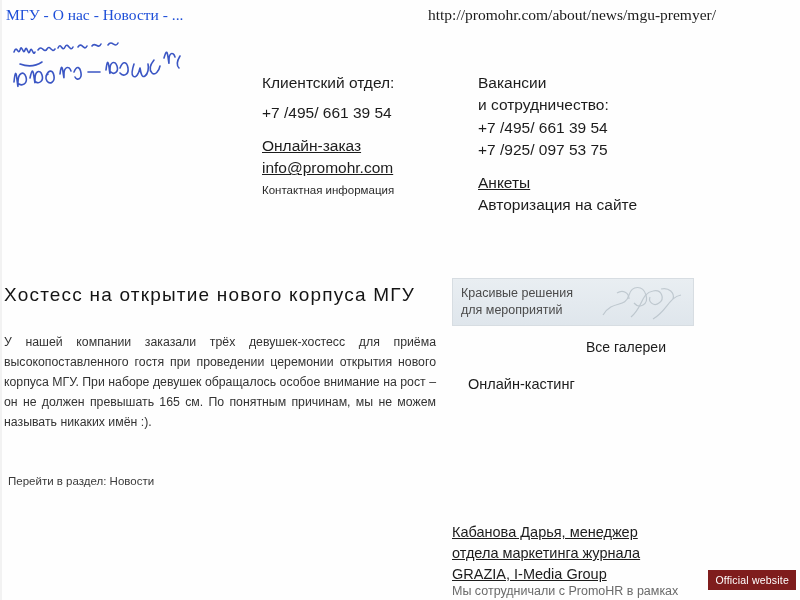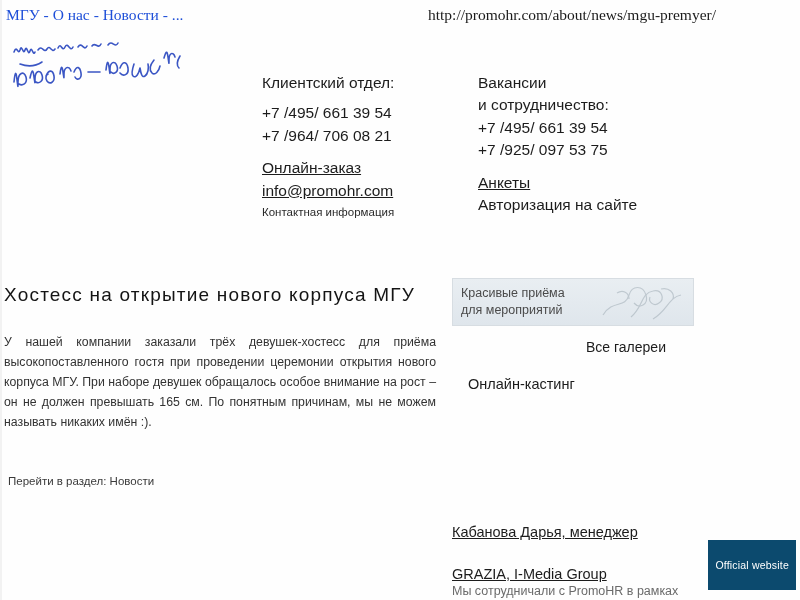--- a/index.html
+++ b/index.html
@@ -216,25 +216,25 @@
     font-size: 12.5px;
     color: #6a6a6a;
     white-space: nowrap;
   }
 
   
   .badge {
     position: absolute;
     right: 4px;
     bottom: 10px;
-    background: #0c4a6e;
+    background: #7f1d1d;
     color: #fff;
     font-family: "Liberation Sans", sans-serif;
     font-size: 10.5px;
-    padding: 19px 7px;
+    padding: 4px 7px;
     letter-spacing: 0.2px;
   }
 
   
   .edge-left {
     position: absolute;
     left: 0; top: 0; width: 2px; height: 600px;
     background: #f2f2f2;
   }
 </style>
@@ -265,21 +265,20 @@
       <path d="M146 30 c-4 5 -5 10 -2 13 c3 3 7 -2 8 -7"></path>
       <path d="M156 28 c2 -7 3 -8 4 -1 c1 6 1 9 1 3 c0 -7 4 -9 6 -3"></path>
       <path d="M172 26 c-3 5 -4 9 -1 12"></path>
       <path d="M12 34 c8 3 16 2 22 -2"></path>
     </svg>
   </div>
 
   <div class="contacts-client">
     <div class="label">Клиентский отдел:</div>
     <div class="phone">+7 /495/ 661 39 54</div>
-    <div class="phone">+7 /964/ 706 08 21</div>
     <div style="height:10px"></div>
     <div><a class="lnk" href="#">Онлайн-заказ</a></div>
     <div><a class="lnk" href="#">info@promohr.com</a></div>
     <div class="contact-info-note">Контактная информация</div>
   </div>
 
   <div class="contacts-vacancies">
     <div>Вакансии</div>
     <div>и сотрудничество:</div>
     <div class="phone">+7 /495/ 661 39 54</div>
@@ -291,37 +290,37 @@
 
   <div class="article-title">Хостесс на открытие нового корпуса МГУ</div>
   <div class="article-body">У нашей компании заказали трёх девушек-хостесс для приёма высокопоставленного гостя при проведении церемонии открытия нового корпуса МГУ. При наборе девушек обращалось особое внимание на рост – он не должен превышать 165 см. По понятным причинам, мы не можем называть никаких имён :).</div>
   <div class="article-footer">
     <span>Перейти в раздел:</span>
     <span class="cat">Новости</span>
   </div>
 
   <div class="banner">
     <div class="banner-text">
-      <div>Красивые приёма</div>
+      <div>Красивые решения</div>
       <div>для мероприятий</div>
     </div>
     <svg class="banner-orn" viewBox="0 0 90 42" fill="none" stroke="#9aa7b0" stroke-width="1.2">
       <path d="M4 34 c10 -16 22 -6 26 -20 c3 -10 14 -10 17 0 c3 10 -7 14 -12 8"></path>
       <path d="M32 36 c12 -10 10 -24 22 -26 c9 -2 12 8 6 12 c-5 4 -11 -1 -9 -6"></path>
       <path d="M54 38 c14 -8 16 -22 28 -24"></path>
       <path d="M62 8 c8 -2 14 4 12 10"></path>
       <path d="M18 12 c6 -4 12 0 12 6"></path>
     </svg>
   </div>
 
   <div class="galleries-link">Все галереи</div>
   <div class="casting-link">Онлайн-кастинг</div>
 
   <div class="review-author">
     <a href="#">Кабанова Дарья, менеджер</a><br>
-    <br>
+    <a href="#">отдела маркетинга журнала</a><br>
     <a href="#">GRAZIA, I-Media Group</a>
   </div>
   <div class="review-text">Мы сотрудничали с PromoHR в рамках</div>
 
   <div class="badge">Official website</div>
 
 </div>
 
 </body></html>

